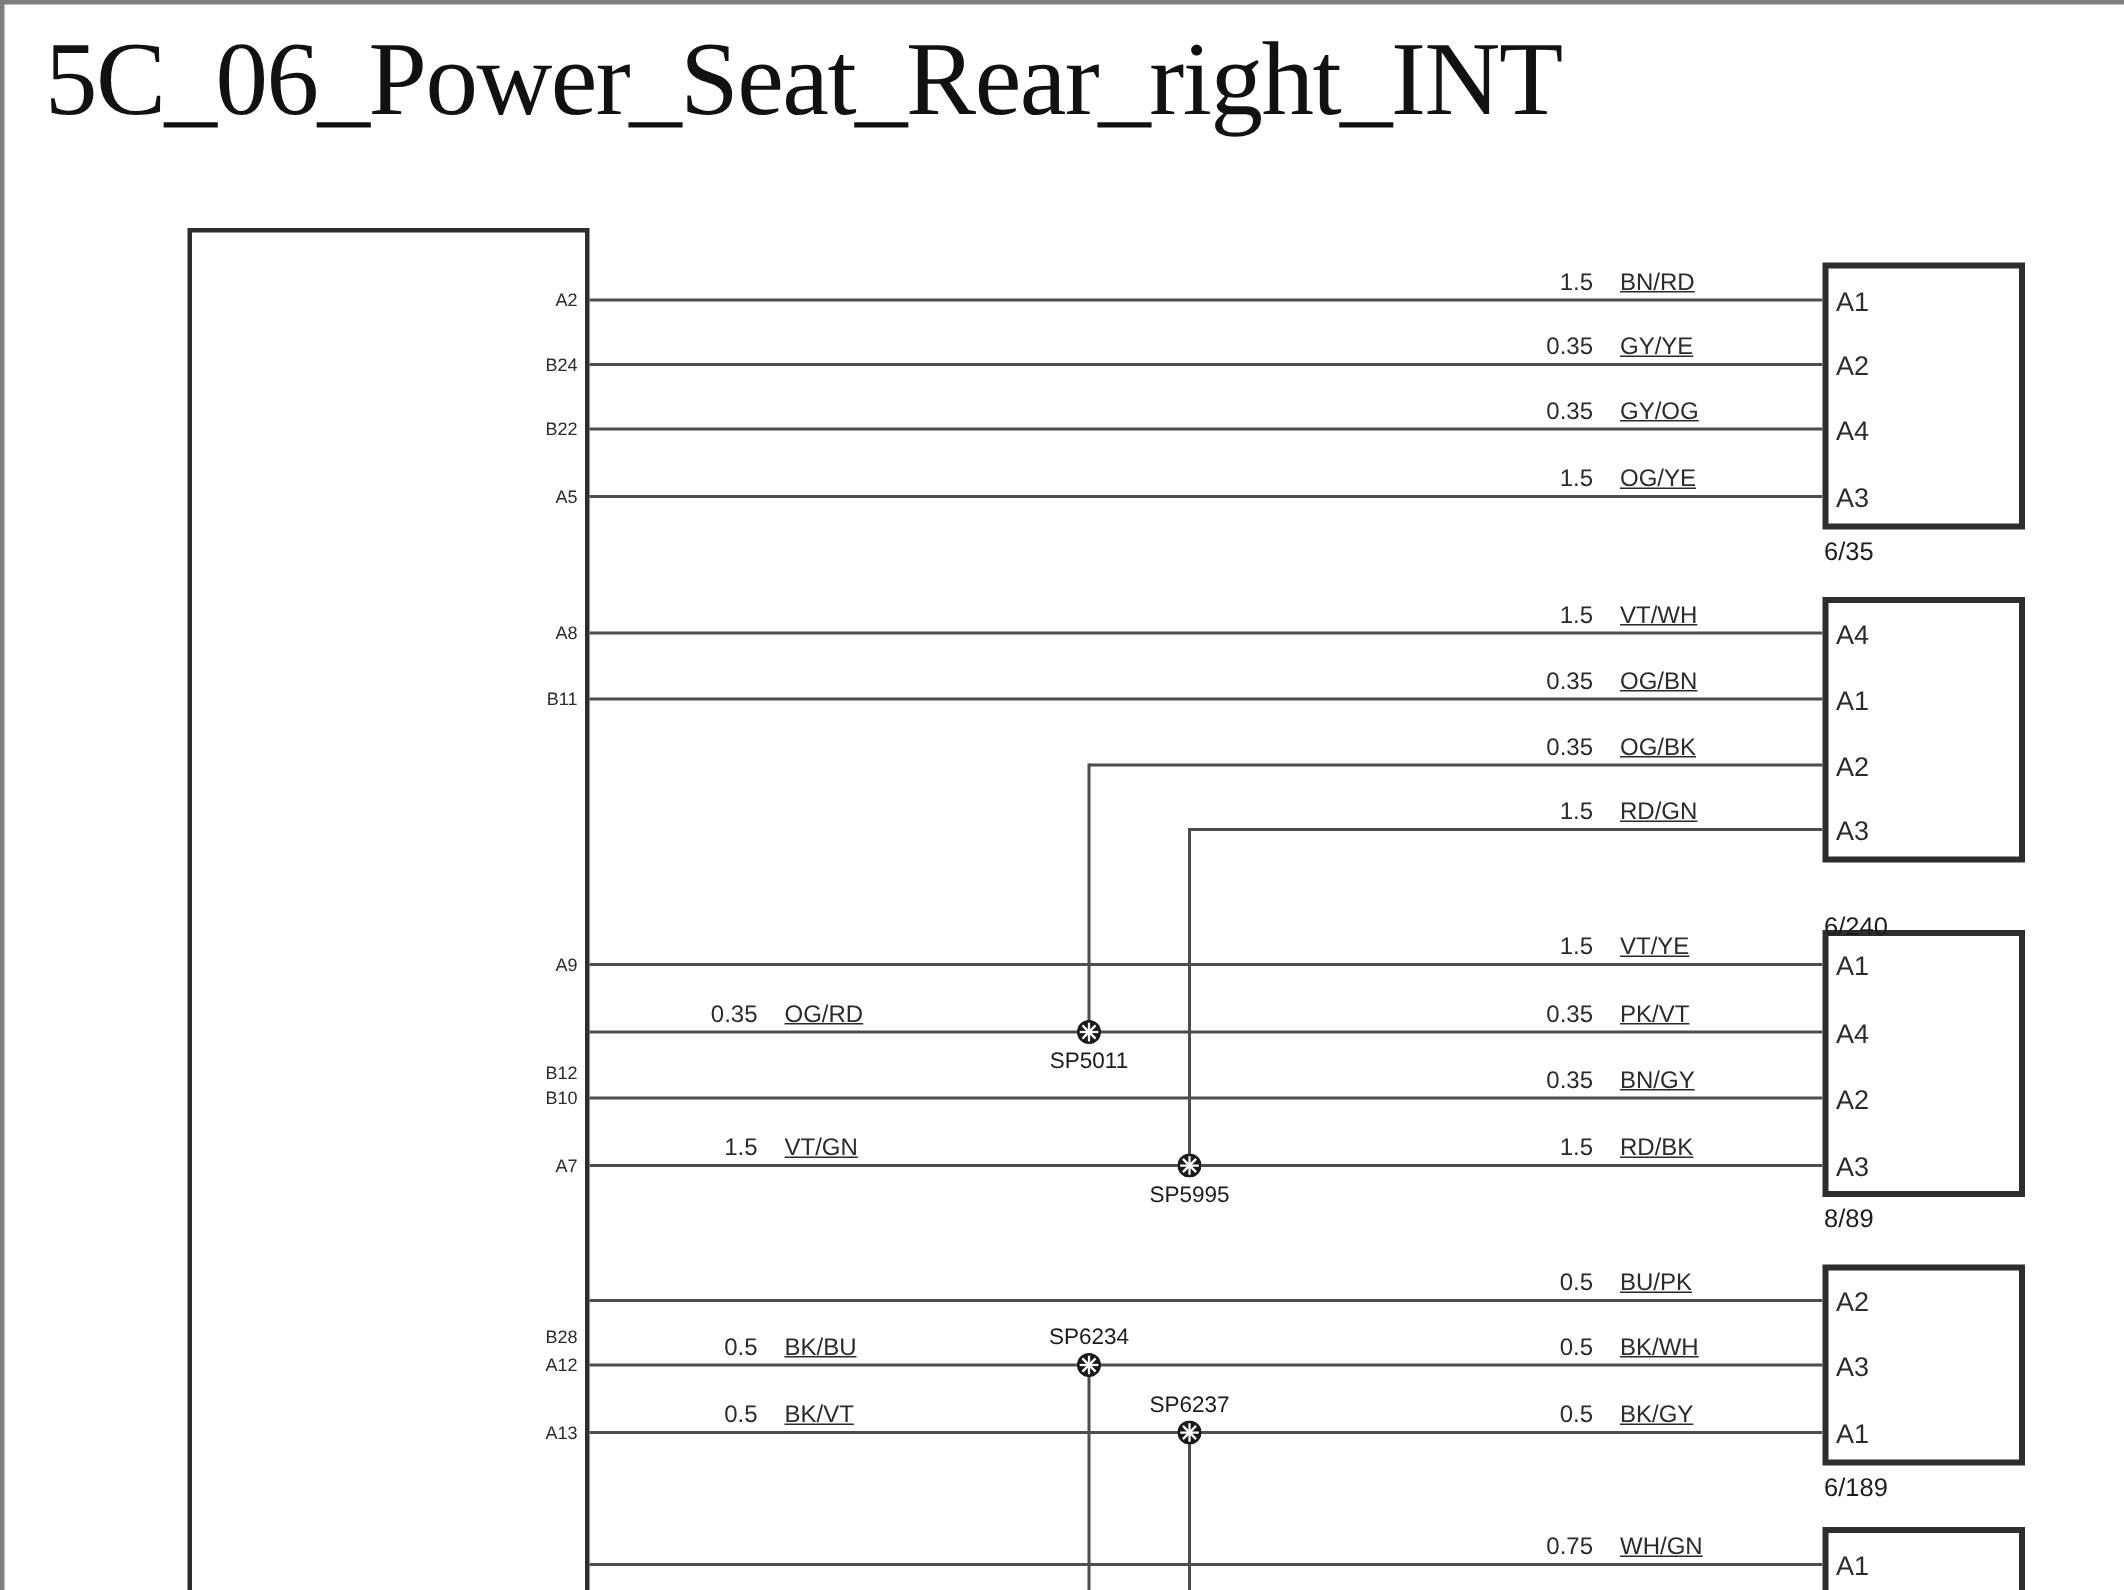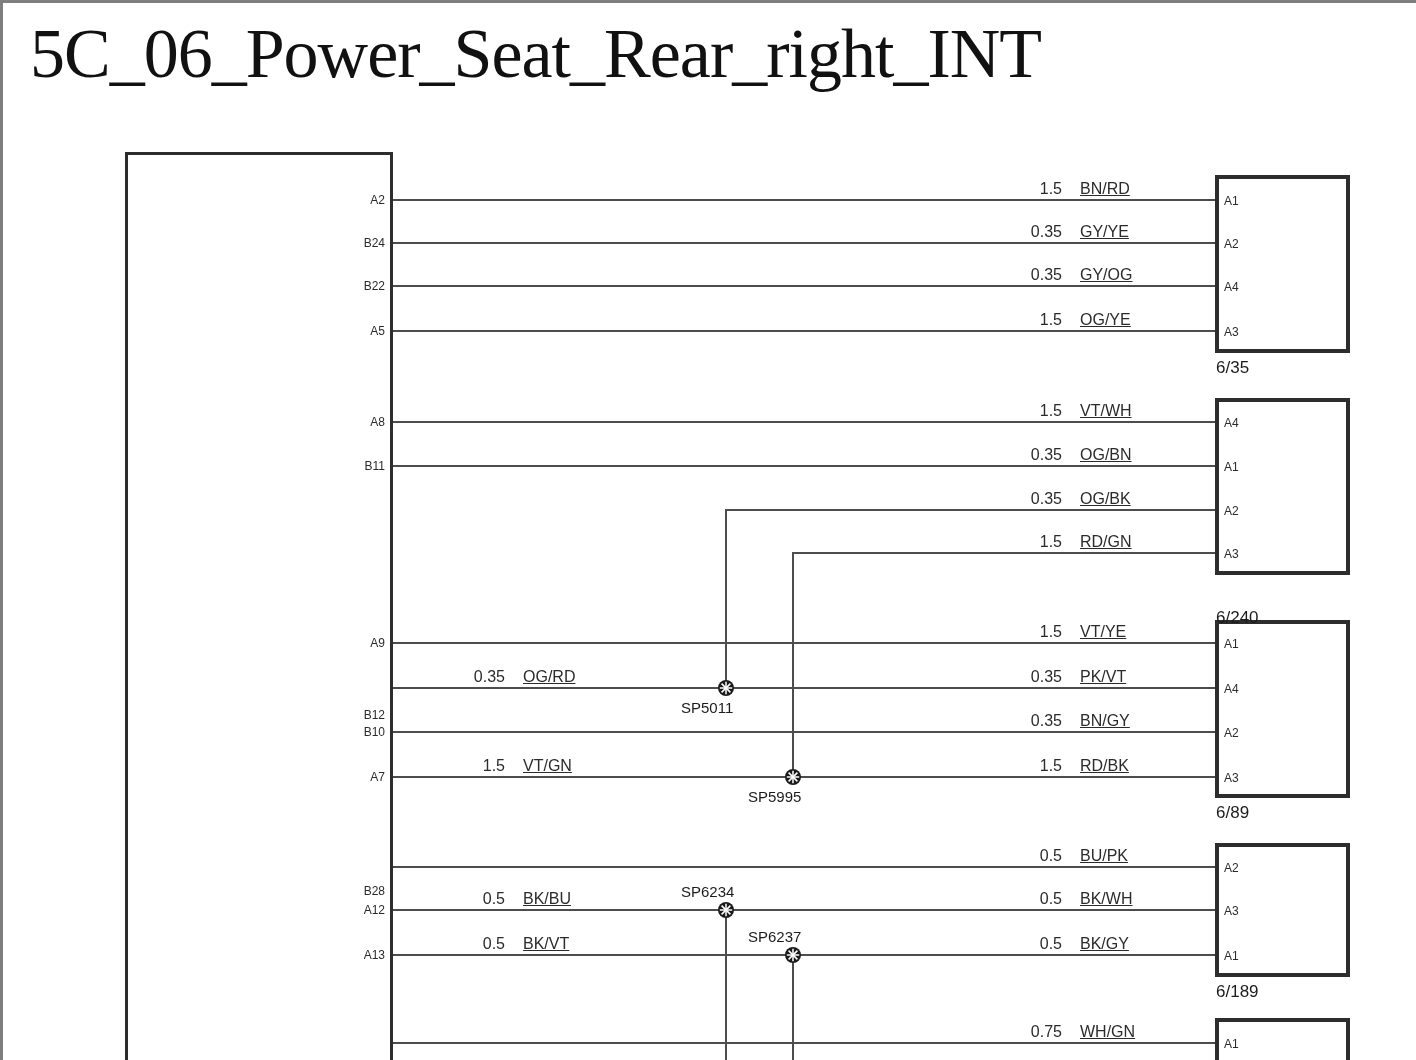--- a/index.html
+++ b/index.html
@@ -17,30 +17,30 @@
   .comp-box{
     position:absolute;left:125px;top:152px;width:268px;height:915px;
     border:3px solid #2d2d2d;background:#ffffff;box-sizing:border-box;
   }
   .cbox{
     position:absolute;left:1215px;width:135px;
     border:4px solid #2d2d2d;background:#ffffff;box-sizing:border-box;
   }
   .cname{position:absolute;left:1216px;width:120px;font-size:17px;color:#1c1c1c;}
   .pin-l{position:absolute;left:300px;width:85px;text-align:right;font-size:12px;line-height:14px;color:#2b2b2b;}
-  .pin-r{position:absolute;left:1224px;width:60px;font-size:12px;line-height:14px;color:#2b2b2b;}
+  .pin-r{position:absolute;left:1224px;width:60px;font-size:18px;line-height:14px;color:#2b2b2b;}
   .wire{position:absolute;background:#4d4d4d;}
   .h{height:2px;}
   .v{width:2px;}
   .wlab{position:absolute;display:flex;font-size:16px;line-height:19px;color:#2b2b2b;white-space:nowrap;}
   .wlab .num{width:77px;text-align:right;}
   .wlab .col{margin-left:18px;text-decoration:underline;}
   .wlab.left .num{width:85px;}
   .splice{position:absolute;width:16px;height:16px;}
-  .splab{position:absolute;width:90px;text-align:left;font-size:15px;line-height:17px;color:#1c1c1c;}
+  .splab{position:absolute;width:90px;text-align:center;font-size:15px;line-height:17px;color:#1c1c1c;}
 </style>
 </head>
 <body>
 
 <div class="page-border-top"></div>
 <div class="page-border-left"></div>
 
 <div class="title">5C_06_Power_Seat_Rear_right_INT</div>
 
 <div class="comp-box"></div>
@@ -207,21 +207,21 @@
 <div class="splab" style="left:748px;top:928px">SP6237</div>
 
 <div class="cbox" style="top:175px;height:178px"></div>
 <div class="cbox" style="top:398px;height:177px"></div>
 <div class="cbox" style="top:620px;height:178px"></div>
 <div class="cbox" style="top:843px;height:134px"></div>
 <div class="cbox" style="top:1018px;height:60px"></div>
 
 <div class="cname" style="top:358px">6/35</div>
 <div class="cname" style="top:608px">6/240</div>
-<div class="cname" style="top:803px">6/89</div>
+<div class="cname" style="top:803px">8/89</div>
 <div class="cname" style="top:982px">6/189</div>
 
 <div class="pin-r" style="top:194px">A1</div>
 <div class="pin-r" style="top:237px">A2</div>
 <div class="pin-r" style="top:280px">A4</div>
 <div class="pin-r" style="top:325px">A3</div>
 <div class="pin-r" style="top:416px">A4</div>
 <div class="pin-r" style="top:460px">A1</div>
 <div class="pin-r" style="top:504px">A2</div>
 <div class="pin-r" style="top:547px">A3</div>

